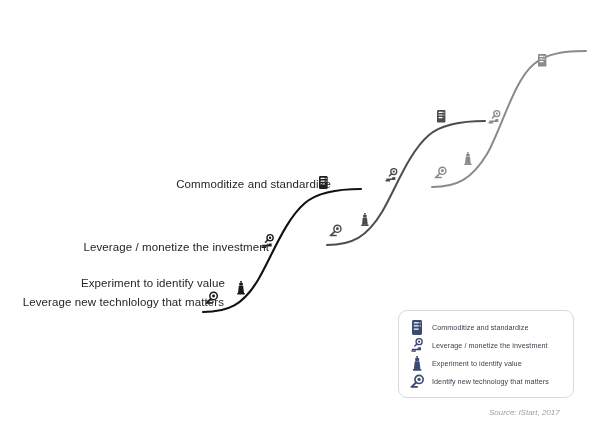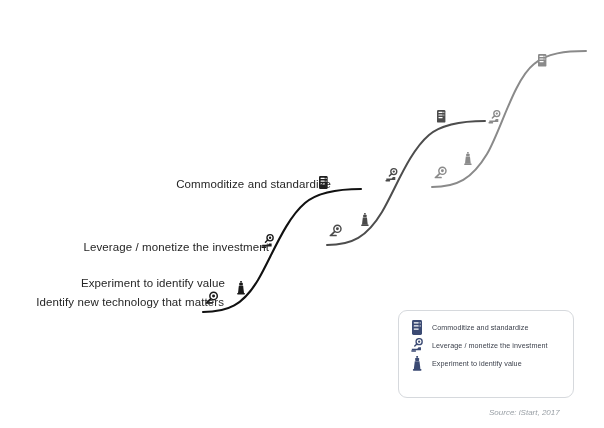--- a/index.html
+++ b/index.html
@@ -183,21 +183,21 @@
       <rect x="0" y="0" width="14" height="21" rx="2" fill="#8a8a8a"></rect>
       <rect x="2.4" y="3" width="7" height="1.8" rx="0.6" fill="#ffffff"></rect>
       <rect x="2.4" y="7.4" width="7" height="1.8" rx="0.6" fill="#ffffff"></rect>
       <rect x="2.4" y="11.8" width="7" height="1.8" rx="0.6" fill="#ffffff"></rect>
       <circle cx="11.4" cy="3.9" r="0.9" fill="#ffffff"></circle>
       <circle cx="11.4" cy="8.3" r="0.9" fill="#ffffff"></circle>
     </g>
   </g>
 </svg>
 
-<div class="stage-label" id="label-0">Identify new technology that matters</div>
+<div class="stage-label" id="label-0">Leverage new technlology that matters</div>
 <div class="stage-label" id="label-1">Experiment to identify value</div>
 <div class="stage-label" id="label-2">Leverage / monetize the investment</div>
 <div class="stage-label" id="label-3">Commoditize and standardize</div>
 
 <div id="legend-box">
 
   <div class="legend-row">
     <span class="legend-icon">
       <svg width="10" height="15" viewBox="0 0 14 21">
         <rect x="0" y="0" width="14" height="21" rx="2" fill="#3b4a73"></rect>
@@ -229,16 +229,27 @@
       <svg width="11" height="15" viewBox="0 0 14 22">
         <rect x="5.2" y="0" width="2.6" height="2.6" fill="#3b4a73"></rect>
         <rect x="3.6" y="3" width="5.8" height="4.2" rx="0.8" fill="#3b4a73"></rect>
         <path d="M 3.0 7.6 L 9.9 7.6 L 11.3 19.5 L 1.6 19.5 Z" fill="#3b4a73"></path>
         <rect x="0.2" y="19.2" width="12.6" height="2.4" rx="1" fill="#3b4a73"></rect>
       </svg>
     </span>
     <span class="legend-text">Experiment to identify value</span>
   </div>
 
+  <div class="legend-row">
+    <span class="legend-icon">
+      <svg width="14" height="15" viewBox="-5 0 20 22">
+        <circle cx="8" cy="8" r="6" fill="none" stroke="#3b4a73" stroke-width="2.4"></circle>
+        <circle cx="8" cy="8" r="2.4" fill="#3b4a73"></circle>
+        <line x1="3.4" y1="12.6" x2="-1.8" y2="18.0" stroke="#3b4a73" stroke-width="2.8" stroke-linecap="round"></line>
+        <rect x="-4.5" y="17.6" width="11" height="2.6" rx="1" fill="#3b4a73"></rect>
+      </svg>
+    </span>
+    <span class="legend-text">Identify new technology that matters</span>
+  </div>
 
 </div>
 
 <div id="source">Source: iStart, 2017</div>
 
 </body></html>

